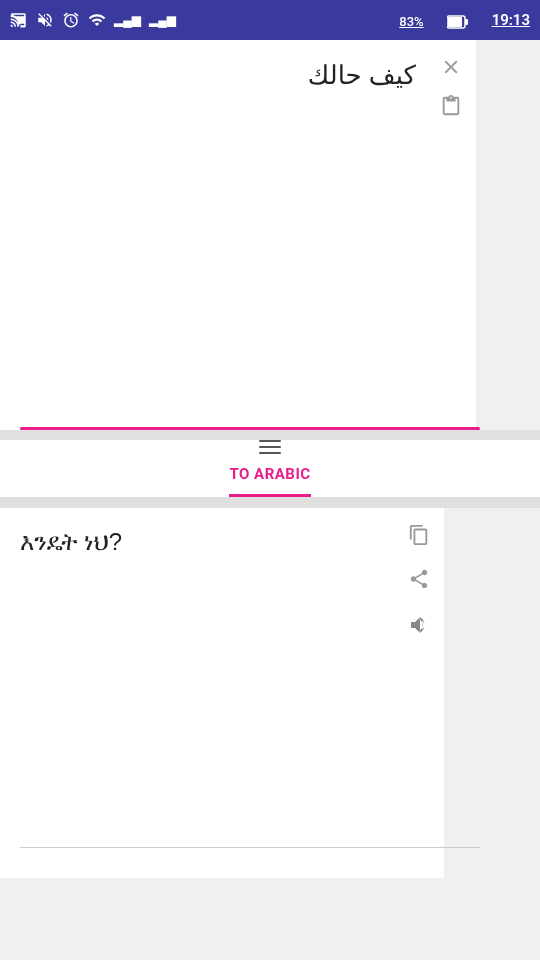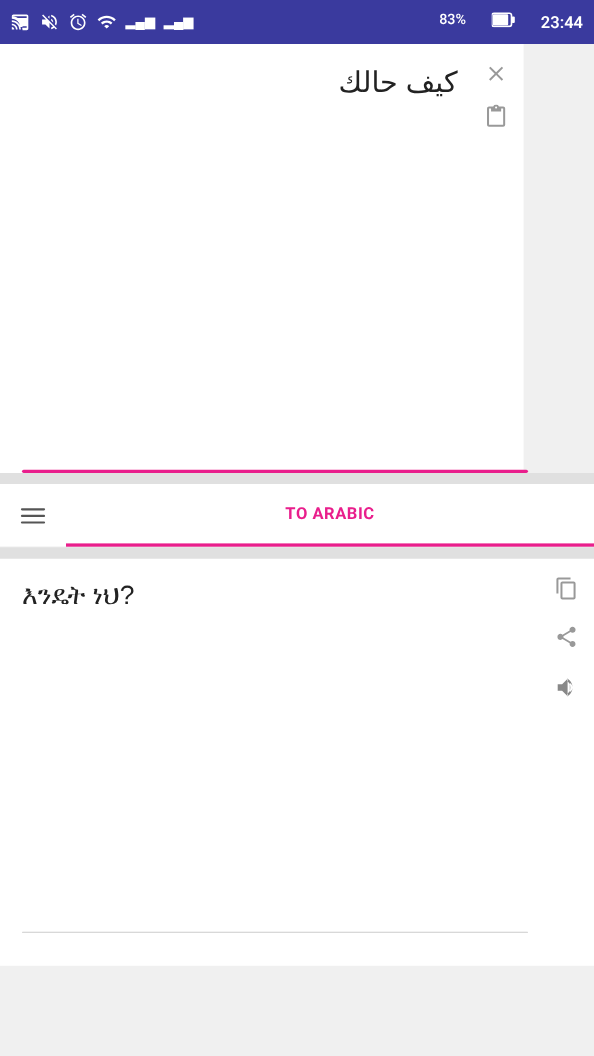--- a/index.html
+++ b/index.html
@@ -25,23 +25,24 @@
       font-size: 13px;
     }
     .status-left {
       display: flex;
       gap: 8px;
       align-items: center;
     }
     .status-right {
       display: flex;
       gap: 23px;
-      align-items: flex-start;
+      align-items: flex-end;
       font-size: 13px;
       font-weight: 500;
+      text-decoration: underline;
     }
 
     
     .input-card {
       background: white;
       width: 476px;
       min-height: 390px;
       position: relative;
       padding: 20px 60px 40px 20px;
     }
@@ -85,20 +86,21 @@
     }
 
     
     .tab-bar {
       background: white;
       width: 540px;
       height: 58px;
       display: flex;
       align-items: center;
       border-bottom: 1px solid #e0e0e0;
+      flex-direction: column;
     }
     .tab-menu-icon {
       width: 60px;
       display: flex;
       align-items: center;
       justify-content: center;
       cursor: pointer;
     }
     .hamburger {
       display: flex;
@@ -132,21 +134,21 @@
 
     
     .divider2 {
       height: 10px;
       background: #e0e0e0;
     }
 
     
     .output-card {
       background: white;
-      width: 540px;
+      width: 444px;
       min-height: 370px;
       position: relative;
       padding: 20px 60px 60px 20px;
     }
     .output-text {
       font-size: 24px;
       color: #222;
       font-family: Arial, sans-serif;
     }
     .output-underline {
@@ -213,21 +215,21 @@
     <span style="font-size:12px;">▂▄▆</span>
     <span style="font-size:12px;">▂▄▆</span>
   </div>
   <div class="status-right">
     <span>83%</span>
     <svg width="22" height="14" viewBox="0 0 22 14" fill="white">
       <rect x="0" y="1" width="18" height="12" rx="2" ry="2" stroke="white" stroke-width="1.5" fill="none"></rect>
       <rect x="1" y="2" width="14" height="10" rx="1" fill="white"></rect>
       <rect x="18" y="4" width="3" height="6" rx="1" fill="white"></rect>
     </svg>
-    <span style="font-size:15px;font-weight:600;">23:44</span>
+    <span style="font-size:15px;font-weight:600;">19:13</span>
   </div>
 </div>
 
 <div class="input-card">
   <div class="input-text">كيف حالك</div>
   <div class="input-underline"></div>
   <div class="icon-close">
     <svg width="22" height="22" viewBox="0 0 24 24" fill="#999">
       <path d="M19 6.41L17.59 5 12 10.59 6.41 5 5 6.41 10.59 12 5 17.59 6.41 19 12 13.41 17.59 19 19 17.59 13.41 12z"></path>
     </svg>

